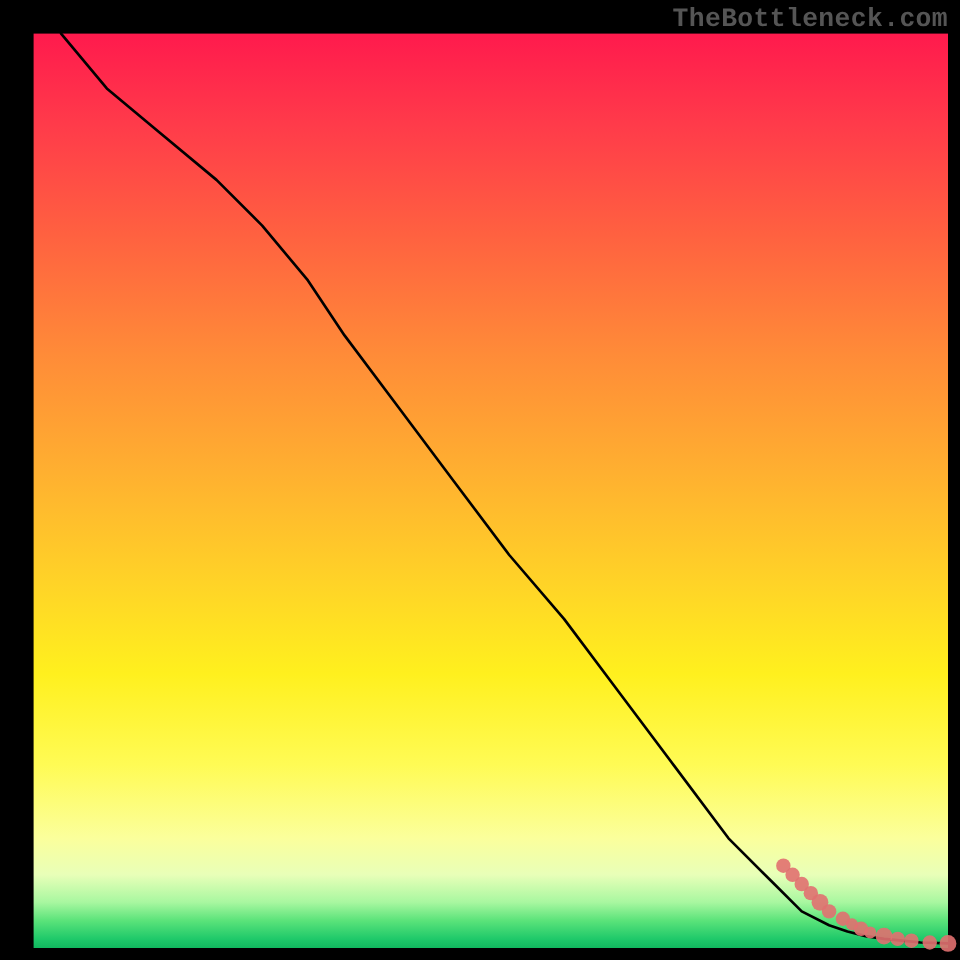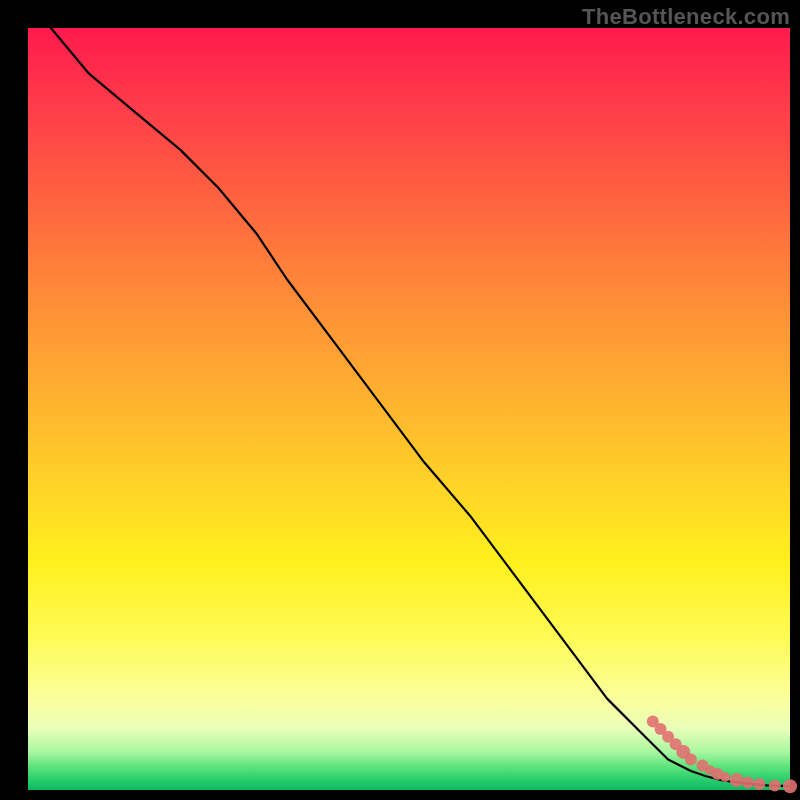--- a/index.html
+++ b/index.html
@@ -18,20 +18,21 @@
   }
   .watermark {
     position: absolute;
     top: 4px;
     right: 10px;
     color: #555;
     font-size: 22px;
     font-weight: 600;
     letter-spacing: 0.3px;
     user-select: none;
+    font-family: Liberation Mono, monospace;
   }
   
   .plot {
     position: absolute;
     left: 28px;
     top: 28px;
     width: 762px;  
     height: 762px;
     
     background: linear-gradient(

